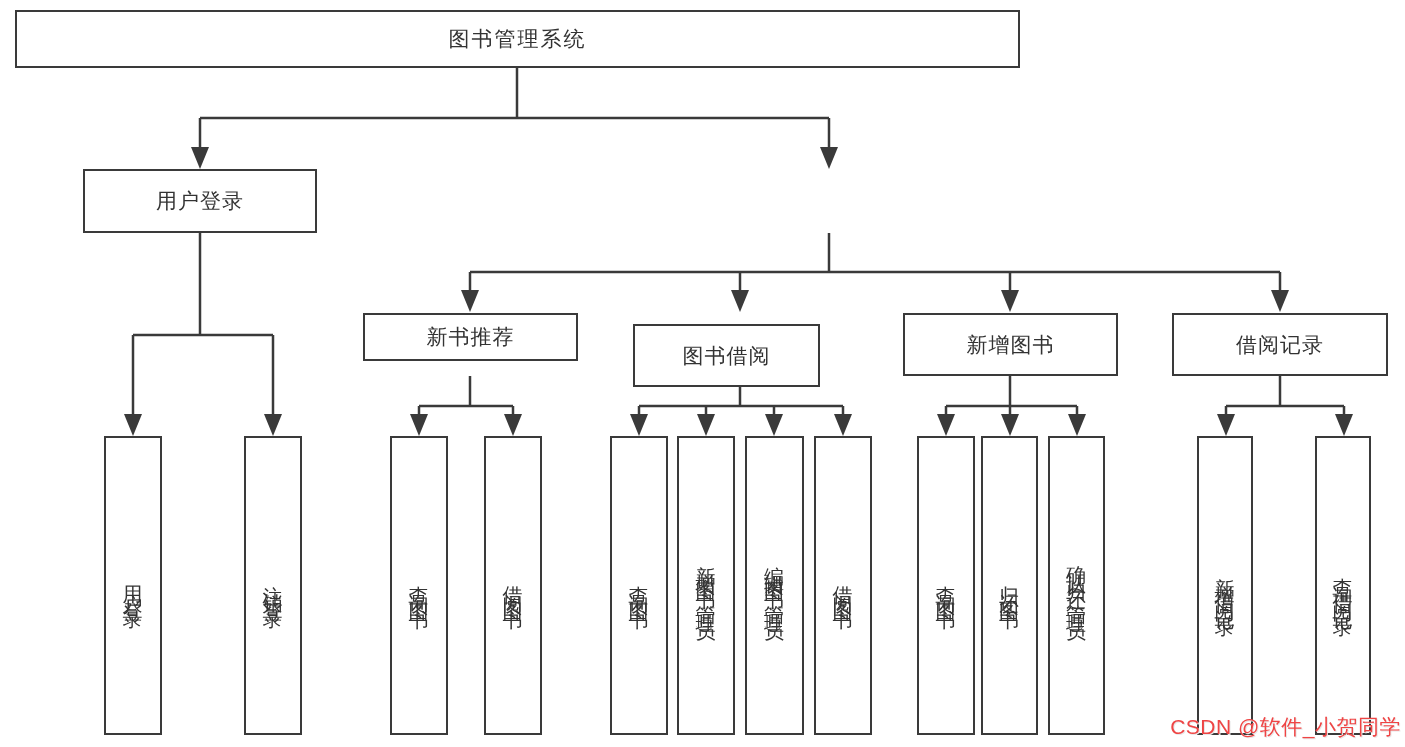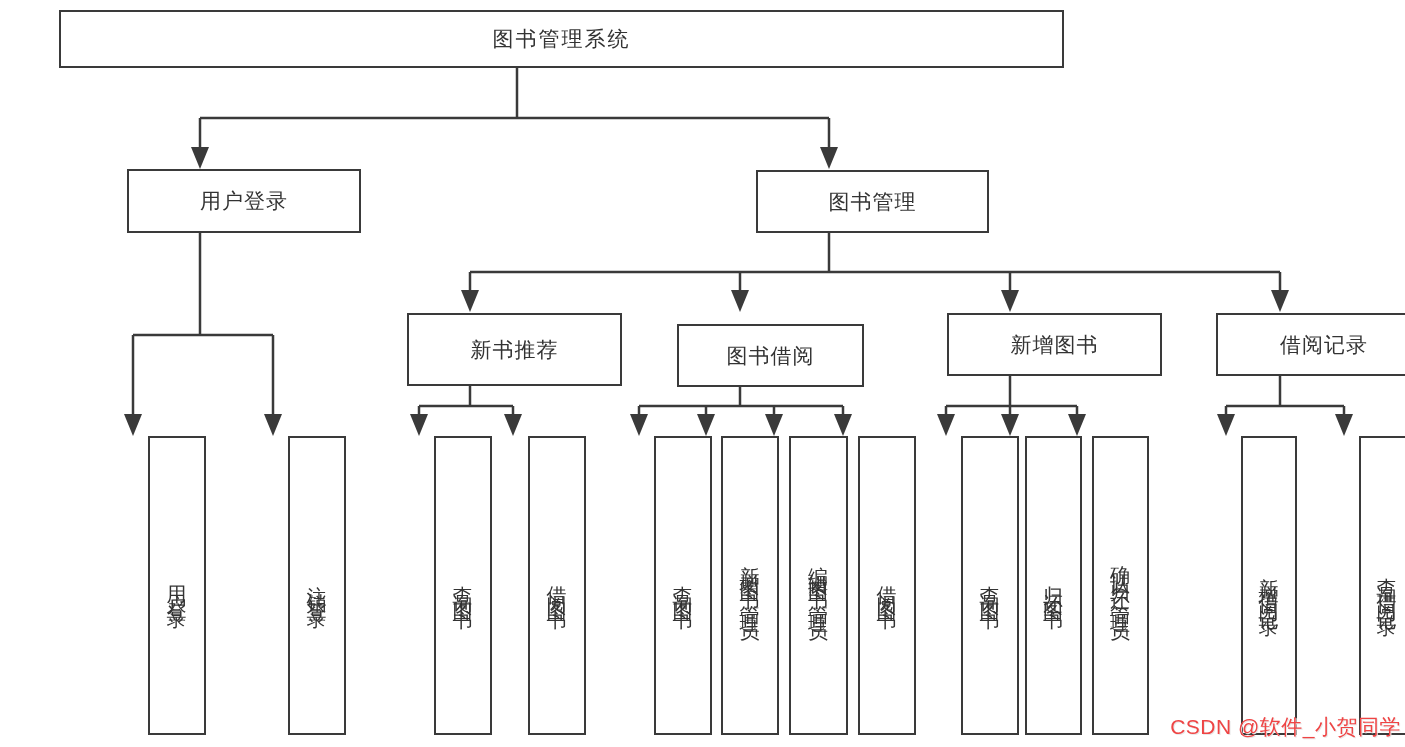--- a/index.html
+++ b/index.html
@@ -23,21 +23,20 @@
   }
   .node {
     position: absolute;
     box-sizing: border-box;
     background: #ffffff;
     border: 2.5px solid #3a3a3a;
     display: flex;
     align-items: center;
     justify-content: center;
     color: #333333;
-    margin-left: 44px;
   }
   .node.header {
     font-size: 21px;
     letter-spacing: 1px;
   }
   .node.root {
     font-size: 21px;
     letter-spacing: 2px;
   }
   .node.leaf {
@@ -134,25 +133,22 @@
     </g>
   </svg>
 
   <div class="node root" style="left:15px;top:10px;width:1005px;height:58px">
     <span>图书管理系统</span>
   </div>
 
   <div class="node header" style="left:83px;top:169px;width:234px;height:64px">
     <span>用户登录</span>
   </div>
-  <div class="node header" style="left:712px;top:170px;width:233px;height:63px">
-    <span>图书管理</span>
-  </div>
-
-  <div class="node header" style="left:363px;top:313px;width:215px;height:73px">
+
+  <div class="node header" style="left:363px;top:313px;width:215px;height:48px">
     <span>新书推荐</span>
   </div>
   <div class="node header" style="left:633px;top:324px;width:187px;height:63px">
     <span>图书借阅</span>
   </div>
   <div class="node header" style="left:903px;top:313px;width:215px;height:63px">
     <span>新增图书</span>
   </div>
   <div class="node header" style="left:1172px;top:313px;width:216px;height:63px">
     <span>借阅记录</span>

